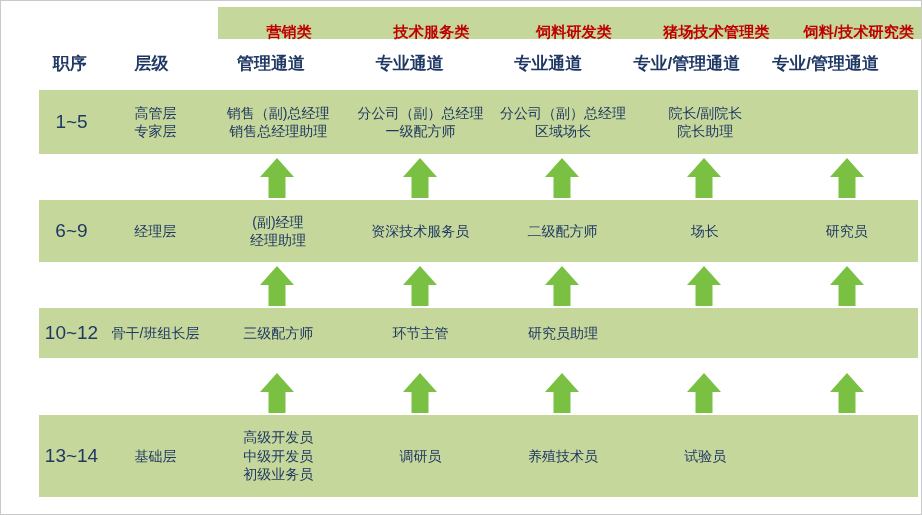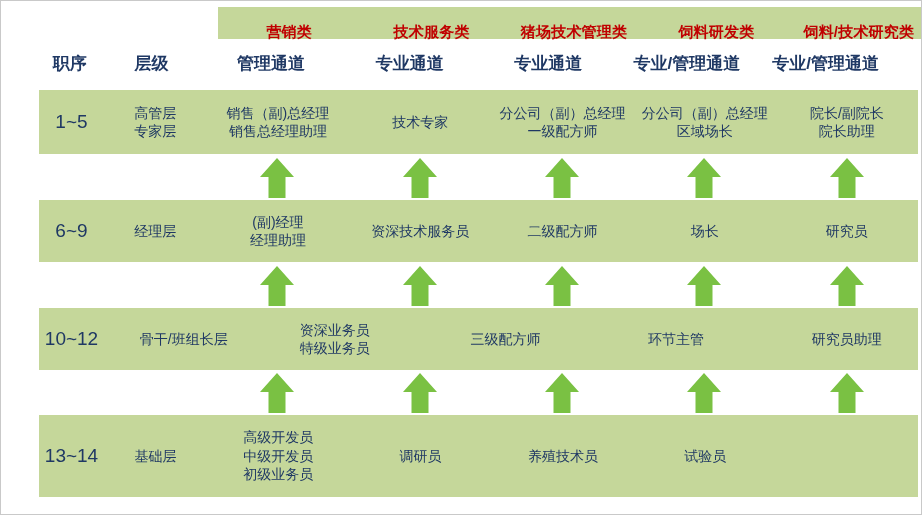--- a/index.html
+++ b/index.html
@@ -78,21 +78,21 @@
     font-size: 14px;
     line-height: 1.32;
     white-space: pre-line;
   }
   .band .cell.seq   { width: 65px;  font-size: 19px; }
   .band .cell.lvl   { width: 103px; }
   .band .cell.job   { width: 142.4px; }
 
   .band-r1 { top: 89px;  height: 64px; }
   .band-r2 { top: 199px; height: 62px; }
-  .band-r3 { top: 307px; height: 62px; justify-content: space-between; }
+  .band-r3 { top: 307px; height: 50px; }
   .band-r4 { top: 414px; height: 82px; }
 
   
   .arrow {
     position: absolute;
     width: 36px;
     height: 42px;
   }
   .arrow svg { display: block; width: 100%; height: 100%; }
 
@@ -101,43 +101,42 @@
   .arrow-row-3 { top: 371px; }
 </style>
 </head>
 <body>
 
 <div class="canvas">
 
   <div class="abs cat-strip">
     <div class="cat-cell">营销类</div>
     <div class="cat-cell">技术服务类</div>
+    <div class="cat-cell">饲料研发类</div>
     <div class="cat-cell">猪场技术管理类</div>
-    <div class="cat-cell">饲料研发类</div>
     <div class="cat-cell">饲料/技术研究类</div>
   </div>
 
   <div class="abs head-row">
     <div style="width:38px"></div>
     <div class="head-cell" style="width:65px">职序</div>
     <div class="head-cell narrow">层级</div>
     <div class="head-cell ch">管理通道</div>
     <div class="head-cell ch">专业通道</div>
     <div class="head-cell ch">专业通道</div>
     <div class="head-cell ch">专业/管理通道</div>
     <div class="head-cell ch">专业/管理通道</div>
   </div>
 
   <div class="abs band band-r1">
     <div class="cell seq">1~5</div>
     <div class="cell lvl">高管层
 专家层</div>
     <div class="cell job">销售（副)总经理
 销售总经理助理</div>
-    <div class="cell job">技术专家</div>
     <div class="cell job">分公司（副）总经理
 一级配方师</div>
     <div class="cell job">分公司（副）总经理
 区域场长</div>
     <div class="cell job">院长/副院长
 院长助理</div>
   </div>
 
   <div class="abs band band-r2">
     <div class="cell seq">6~9</div>
@@ -146,22 +145,20 @@
 经理助理</div>
     <div class="cell job">资深技术服务员</div>
     <div class="cell job">二级配方师</div>
     <div class="cell job">场长</div>
     <div class="cell job">研究员</div>
   </div>
 
   <div class="abs band band-r3">
     <div class="cell seq">10~12</div>
     <div class="cell lvl">骨干/班组长层</div>
-    <div class="cell job">资深业务员
-特级业务员</div>
     <div class="cell job">三级配方师</div>
     <div class="cell job">环节主管</div>
     <div class="cell job">研究员助理</div>
   </div>
 
   <div class="abs band band-r4">
     <div class="cell seq">13~14</div>
     <div class="cell lvl">基础层</div>
     <div class="cell job">高级开发员
 中级开发员

